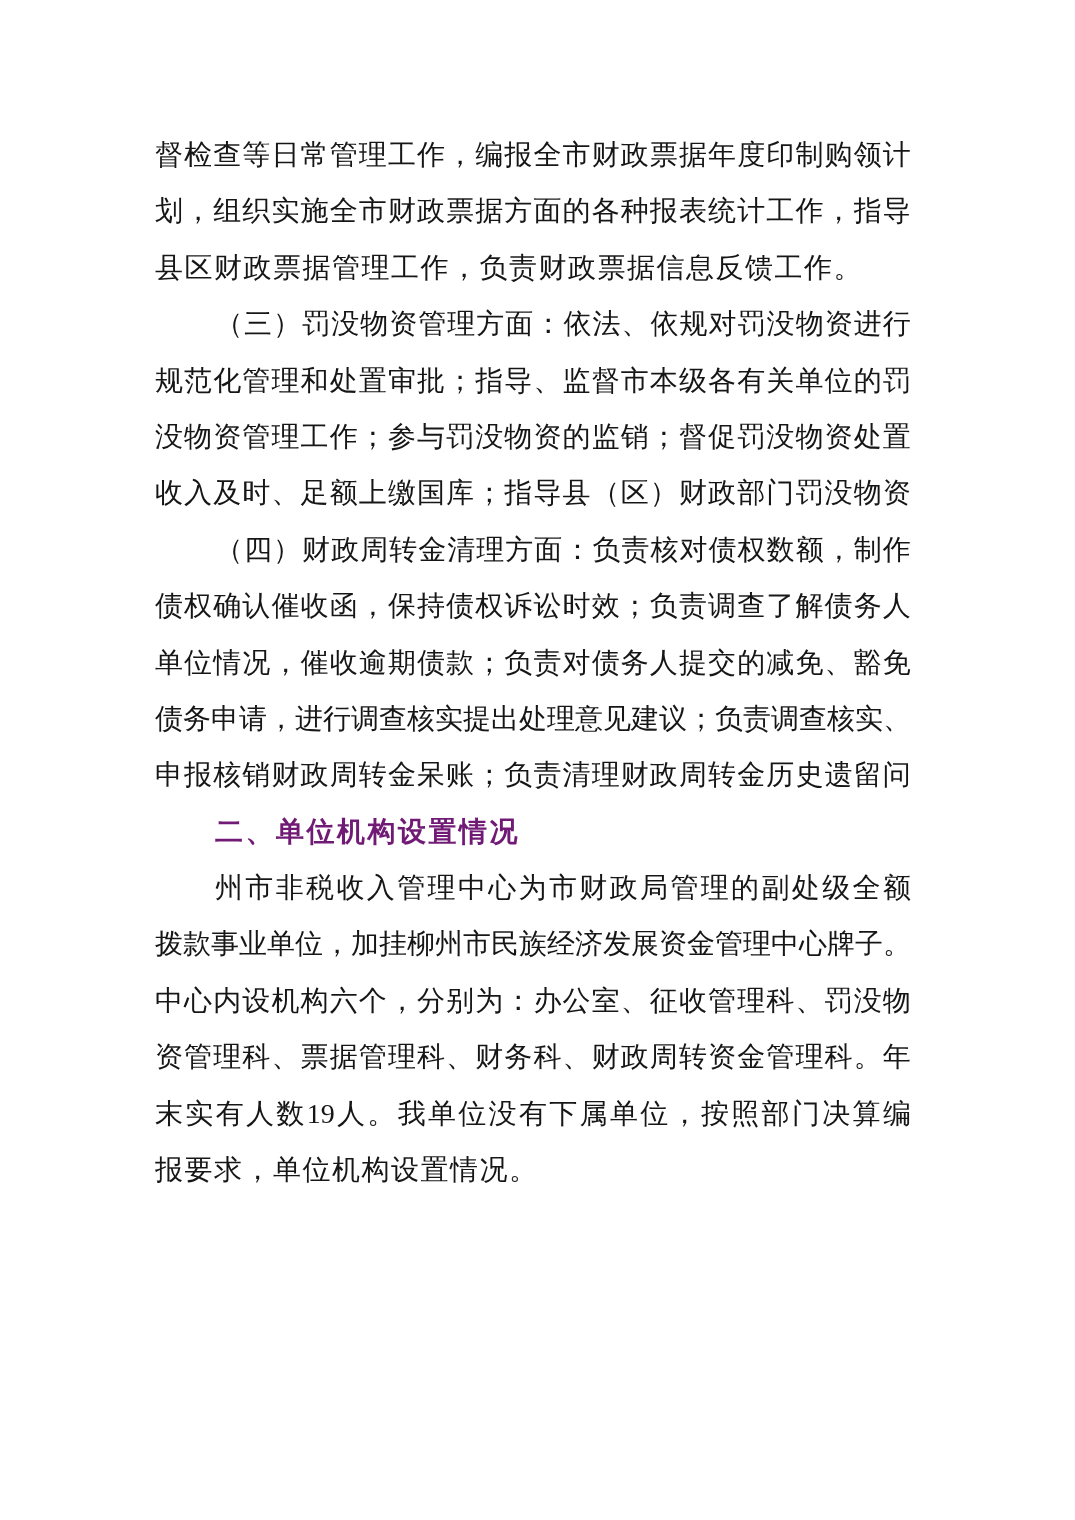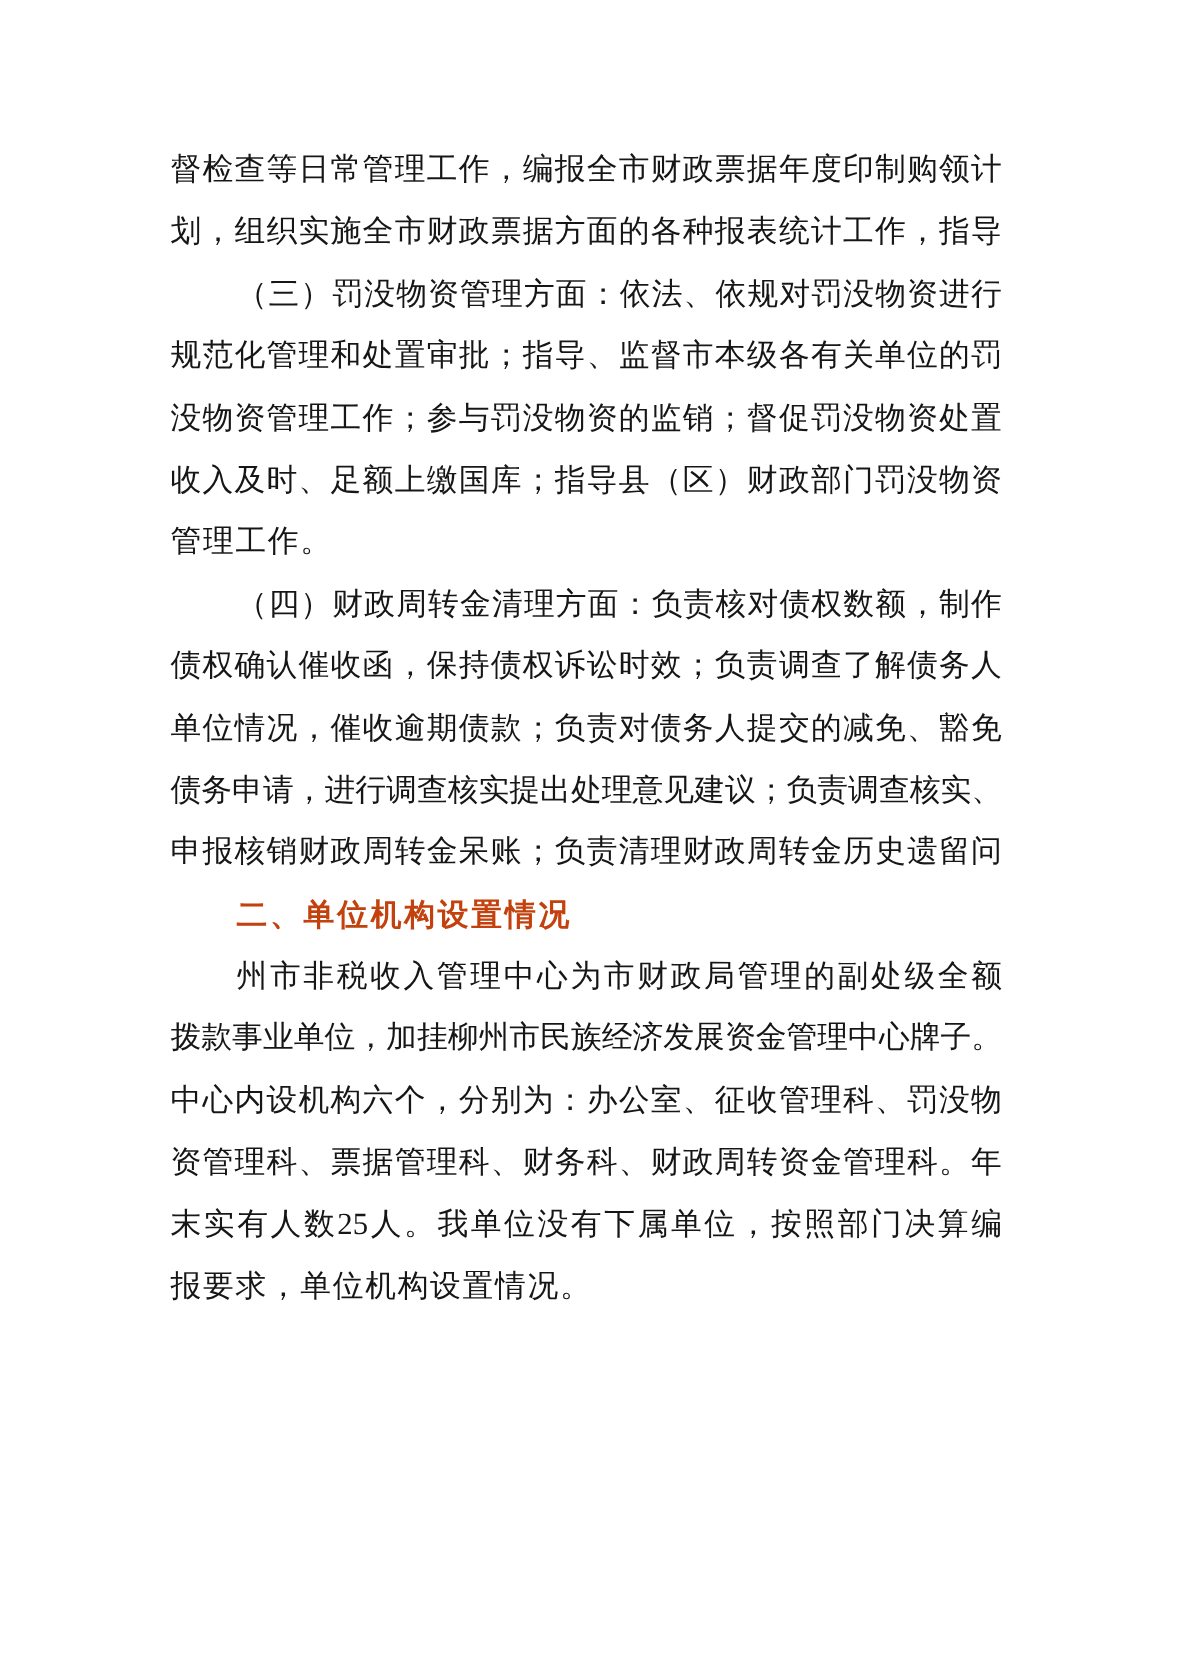--- a/index.html
+++ b/index.html
@@ -32,21 +32,21 @@
     justify-content: space-between;
     align-items: center;
     letter-spacing: 0;
     white-space: normal;
   }
   .line.indent { padding-left: 60px; }
   .para.heading .line {
     font-family: "Liberation Sans", sans-serif;
     font-weight: 700;
     letter-spacing: 2.5px;
-    color: #c2410c;
+    color: #701a75;
   }
 </style>
 </head>
 <body>
 
 <div class="page">
   <div class="text-block" id="text-block">
       <div class="para body">
         <div class="line fill">
           <span>督</span>
@@ -97,20 +97,21 @@
           <span>报</span>
           <span>表</span>
           <span>统</span>
           <span>计</span>
           <span>工</span>
           <span>作</span>
           <span>，</span>
           <span>指</span>
           <span>导</span>
         </div>
+        <div class="line">县区财政票据管理工作，负责财政票据信息反馈工作。</div>
       </div>
       <div class="para body">
         <div class="line fill indent">
           <span>（</span>
           <span>三</span>
           <span>）</span>
           <span>罚</span>
           <span>没</span>
           <span>物</span>
           <span>资</span>
@@ -209,21 +210,20 @@
           <span>）</span>
           <span>财</span>
           <span>政</span>
           <span>部</span>
           <span>门</span>
           <span>罚</span>
           <span>没</span>
           <span>物</span>
           <span>资</span>
         </div>
-        <div class="line">管理工作。</div>
       </div>
       <div class="para body">
         <div class="line fill indent">
           <span>（</span>
           <span>四</span>
           <span>）</span>
           <span>财</span>
           <span>政</span>
           <span>周</span>
           <span>转</span>
@@ -472,21 +472,21 @@
           <span>科</span>
           <span>。</span>
           <span>年</span>
         </div>
         <div class="line fill">
           <span>末</span>
           <span>实</span>
           <span>有</span>
           <span>人</span>
           <span>数</span>
-          <span>25</span>
+          <span>19</span>
           <span>人</span>
           <span>。</span>
           <span>我</span>
           <span>单</span>
           <span>位</span>
           <span>没</span>
           <span>有</span>
           <span>下</span>
           <span>属</span>
           <span>单</span>

